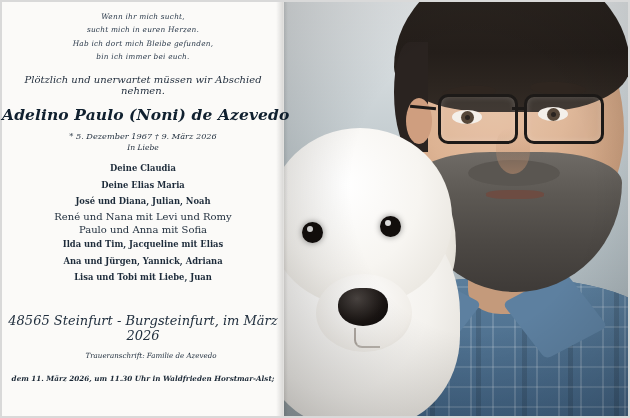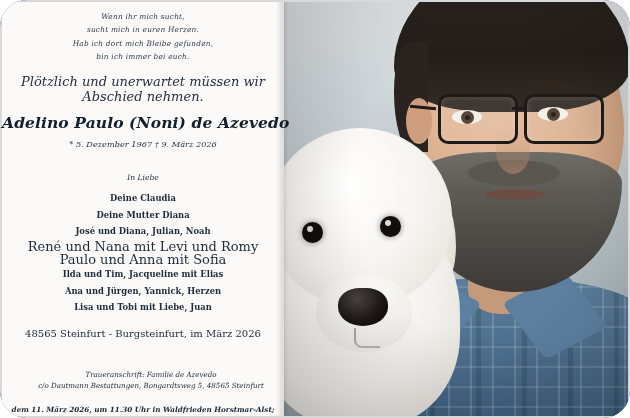--- a/index.html
+++ b/index.html
@@ -13,21 +13,20 @@
     overflow: hidden;
     font-family: "DejaVu Serif", serif;
   }
 
   #card {
     position: relative;
     width: 630px;
     height: 418px;
     background: #4c1d95;
     overflow: hidden;
-    border-radius: 27px;
   }
 
   
   #page-frame {
     position: absolute;
     left: 0; top: 0;
     width: 630px; height: 418px;
     background: #d9d9d9;
   }
 
@@ -325,21 +324,21 @@
     font-style: italic;
     font-size: 7.4px;
     line-height: 13.3px;
     color: #2b3a4b;
     letter-spacing: 0.2px;
   }
   .verse div { white-space: nowrap; }
 
   .lead {
     margin-top: 11px;
-    font-size: 13px;
+    font-size: 10px;
     font-style: italic;
     color: #24303f;
   }
 
   .name {
     margin-top: 9px;
     font-size: 15.5px;
     font-weight: bold;
     font-style: italic;
     letter-spacing: 0.1px;
@@ -348,51 +347,52 @@
   }
 
   .dates {
     margin-top: 7px;
     font-size: 8.2px;
     font-style: italic;
     color: #22303f;
   }
 
   .inliebe {
-    margin-top: 24px;
+    margin-top: 2px;
     font-size: 7.6px;
     font-style: italic;
     color: #24303f;
   }
 
   .family {
     margin-top: 8px;
   }
   .fam-line {
     line-height: 16.6px;
     color: #1d2b3a;
     white-space: nowrap;
   }
   .fam-line.bold {
     font-weight: bold;
     font-size: 8.4px;
   }
   .fam-line.small {
+    font-size: 10px;
+    line-height: 13px;
+  }
+
+  .place {
+    margin-top: 27px;
     font-size: 13px;
-    line-height: 13px;
-  }
-
-  .place {
-    margin-top: 12px;
-    font-size: 10px;
+    font-style: italic;
     color: #22303f;
   }
 
   .addr {
-    margin-top: 30px;
+    margin-top: 7px;
     font-size: 7.1px;
     font-style: italic;
     line-height: 11.6px;
     color: #22303f;
     padding-left: 16px;
   }
 
   .service {
     margin-top: 12px;
     font-size: 7.2px;
@@ -480,34 +480,33 @@
       <div class="lead">Plötzlich und unerwartet müssen wir Abschied nehmen.</div>
 
       <div class="name">Adelino Paulo (Noni) de Azevedo</div>
 
       <div class="dates">* 5. Dezember 1967   † 9. März 2026</div>
 
       <div class="inliebe">In Liebe</div>
 
       <div class="family">
         <div class="fam-line bold">Deine Claudia</div>
-        <div class="fam-line bold">Deine Mutter Diana</div>
+        <div class="fam-line bold">Deine Elias Maria</div>
         <div class="fam-line bold">José und Diana, Julian, Noah</div>
         <div class="fam-line small">René und Nana mit Levi und Romy</div>
         <div class="fam-line small">Paulo und Anna mit Sofia</div>
         <div class="fam-line bold">Ilda und Tim, Jacqueline mit Elias</div>
-        <div class="fam-line bold">Ana und Jürgen, Yannick, Herzen</div>
+        <div class="fam-line bold">Ana und Jürgen, Yannick, Adriana</div>
         <div class="fam-line bold">Lisa und Tobi mit Liebe, Juan</div>
       </div>
 
       <div class="place">48565 Steinfurt - Burgsteinfurt, im März 2026</div>
 
       <div class="addr">
         <div>Traueranschrift: Familie de Azevedo</div>
-        <div>c/o Dautmann Bestattungen, Bongardtsweg 5, 48565 Steinfurt</div>
       </div>
 
       <div class="service">
         <div>dem 11. März 2026, um 11.30 Uhr in Waldfrieden Horstmar-Alst;</div>
 
       </div>
 
     </div>
   </div>
 

